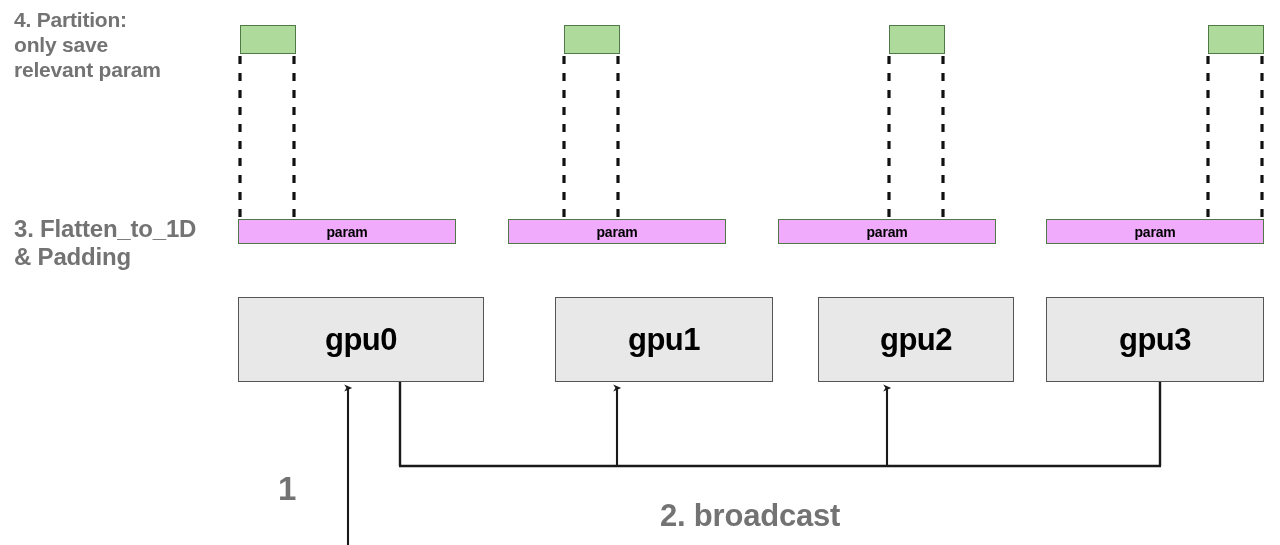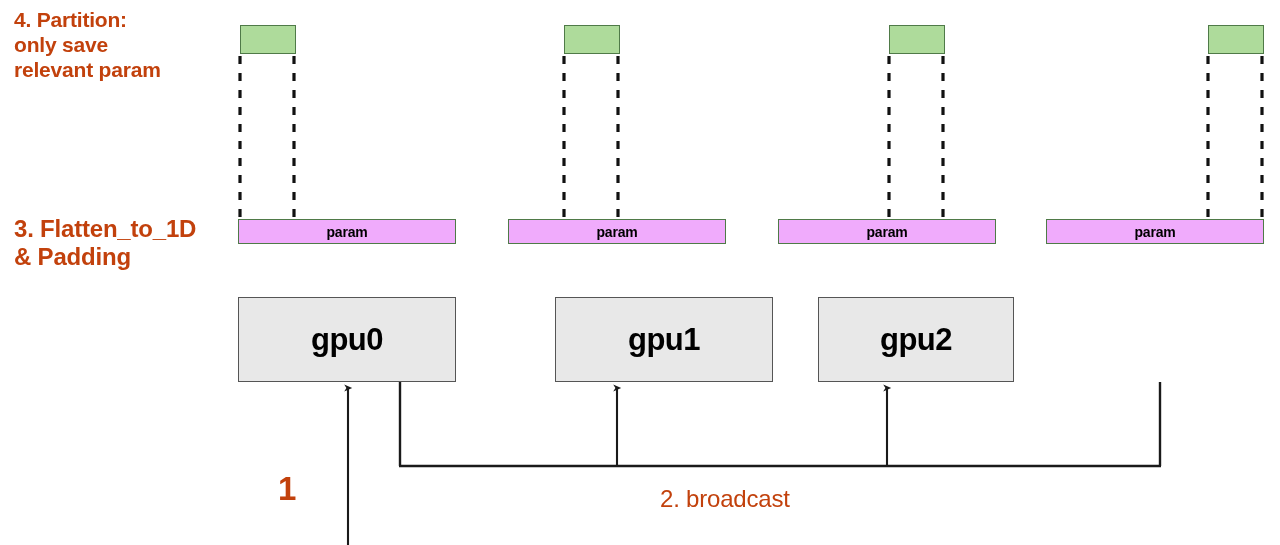--- a/index.html
+++ b/index.html
@@ -22,42 +22,42 @@
   #stage svg {
     position: absolute;
     left: 0;
     top: 0;
   }
 
   
   .step-label {
     position: absolute;
     font-weight: bold;
-    color: #c2410c;
+    color: #737373;
     line-height: 1.18;
     white-space: pre-line;
     letter-spacing: -0.2px;
   }
   #label-partition {
     left: 14px;
     top: 8px;
     font-size: 21px;
     width: 220px;
   }
   #label-flatten {
     left: 14px;
     top: 215px;
     font-size: 24px;
     width: 232px;
   }
   #label-broadcast {
     left: 660px;
-    top: 485px;
-    font-size: 24px;
-    font-weight: normal;
+    top: 498px;
+    font-size: 31px;
+    font-weight: bold;
   }
   #label-one {
     left: 278px;
     top: 470px;
     font-size: 33px;
     font-weight: bold;
   }
 
   
   .part-block {
@@ -170,23 +170,26 @@
   <div class="param-bar" style="left:508px; top:219px; width:218px;">
     <span>param</span>
   </div>
   <div class="param-bar" style="left:778px; top:219px; width:218px;">
     <span>param</span>
   </div>
   <div class="param-bar" style="left:1046px; top:219px; width:218px;">
     <span>param</span>
   </div>
 
-  <div class="gpu-box" style="left:238px; top:297px; width:218px;">
+  <div class="gpu-box" style="left:238px; top:297px; width:246px;">
     <span>gpu0</span>
   </div>
   <div class="gpu-box" style="left:508px; top:297px; width:218px;margin-left:47px;">
     <span>gpu1</span>
   </div>
   <div class="gpu-box" style="left:818px; top:297px; width:196px;">
     <span>gpu2</span>
   </div>
+  <div class="gpu-box" style="left:1046px; top:297px; width:218px;">
+    <span>gpu3</span>
+  </div>
 
 </div>
 
 </body></html>

